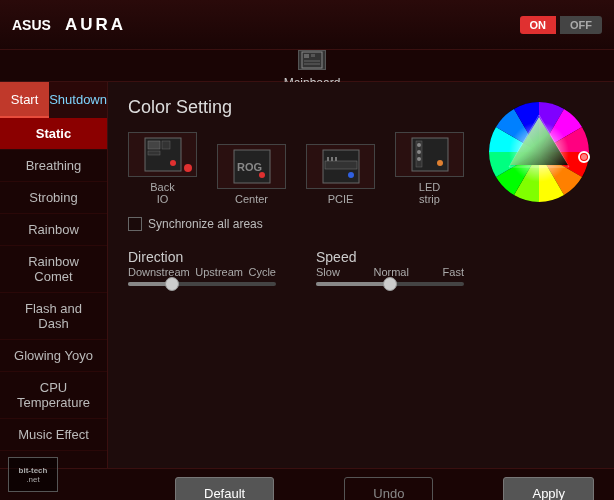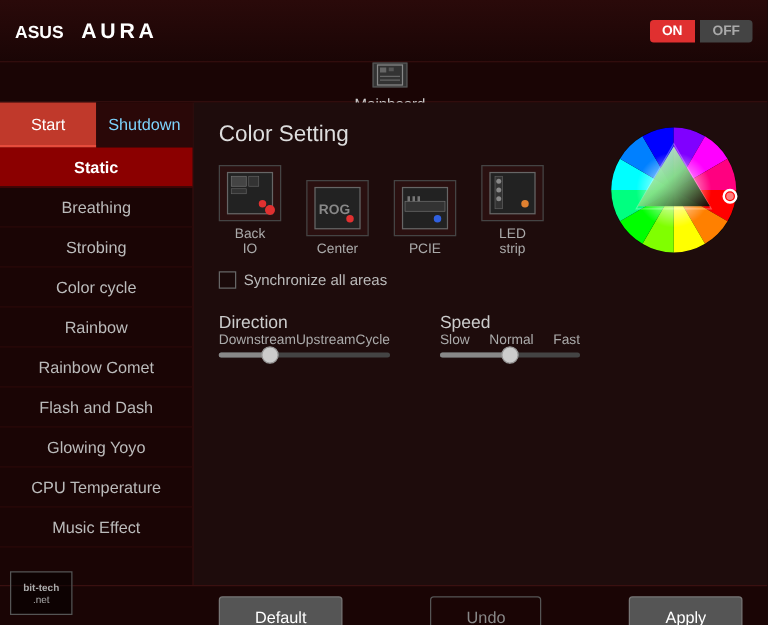--- a/index.html
+++ b/index.html
@@ -154,21 +154,21 @@
       gap: 20px;
     }
     .component-item {
       display: flex;
       flex-direction: column;
       align-items: center;
       gap: 4px;
       cursor: pointer;
     }
     .component-icon {
-      width: 50px;
+      width: 69px;
       height: 45px;
       background: #2a1010;
       border: 1px solid #444;
       display: flex;
       align-items: center;
       justify-content: center;
       font-size: 10px;
       color: #888;
       position: relative;
       text-align: right;
@@ -357,23 +357,20 @@
         <div class="sidebar-item active">
           <span>Static</span>
         </div>
         <div class="sidebar-item">
           <span>Breathing</span>
         </div>
         <div class="sidebar-item">
           <span>Strobing</span>
         </div>
         <div class="sidebar-item">
-          <span>Color cycle</span>
-        </div>
-        <div class="sidebar-item">
           <span>Rainbow</span>
         </div>
         <div class="sidebar-item">
           <span>Rainbow Comet</span>
         </div>
         <div class="sidebar-item">
           <span>Flash and Dash</span>
         </div>
         <div class="sidebar-item">
           <span>Glowing Yoyo</span>

